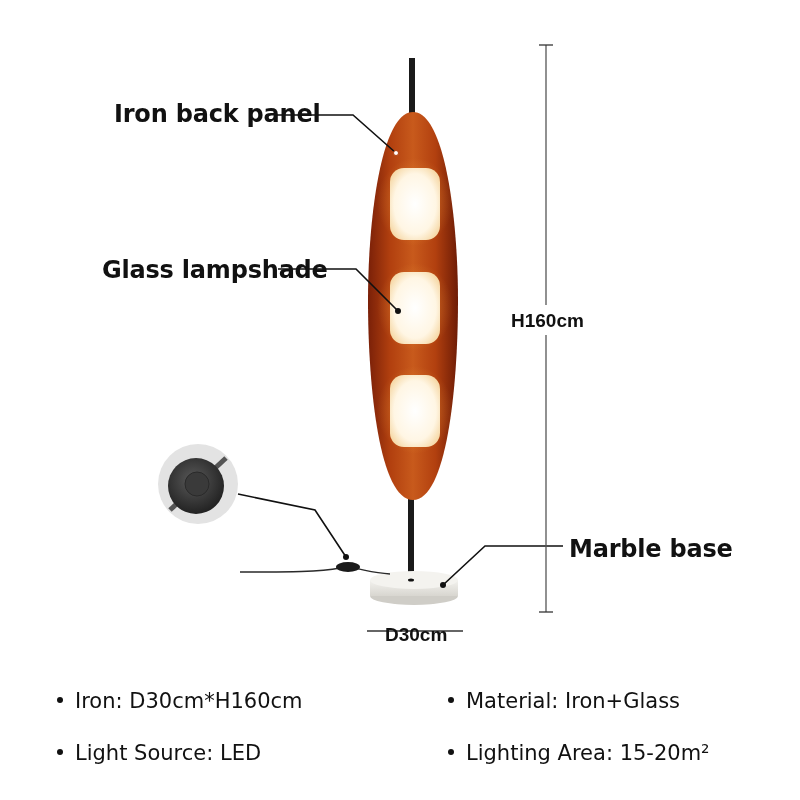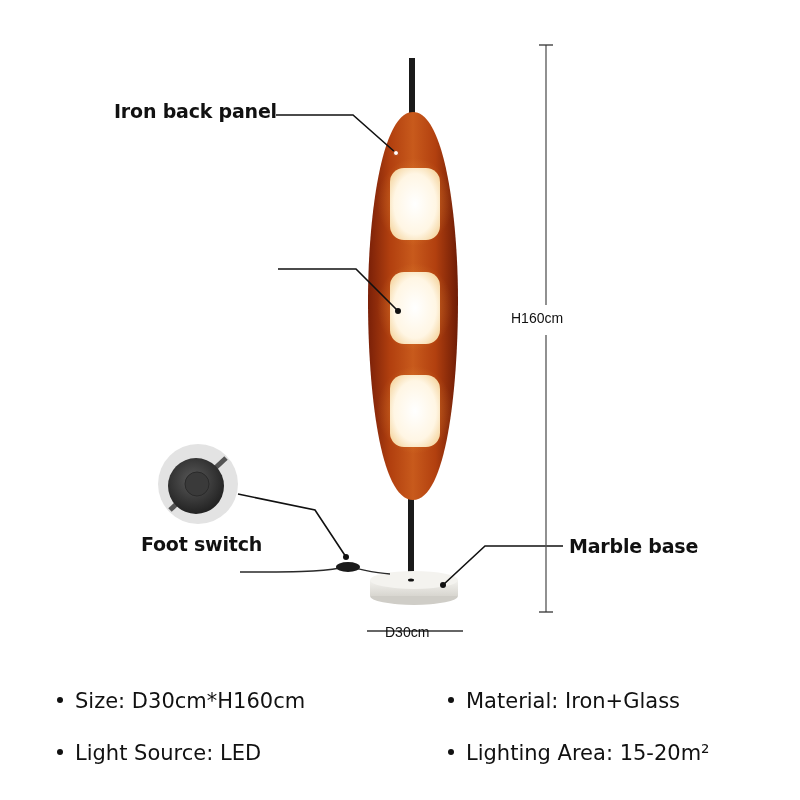--- a/index.html
+++ b/index.html
@@ -1,19 +1,19 @@
 <!DOCTYPE html>
 <html><head>
 <meta charset="utf-8">
 <style>
   html, body { margin: 0; padding: 0; background: #ffffff; }
   .canvas { position: relative; width: 800px; height: 800px; background: #ffffff; overflow: hidden;
             font-family: "DejaVu Sans", "Liberation Sans", sans-serif; color: #111; }
-  .label { position: absolute; font-size: 19px; font-weight: bold; color: #111; white-space: nowrap; letter-spacing: -0.2px; }
-  .dim-label { position: absolute; font-family: "Liberation Sans", sans-serif; font-size: 14px; font-weight: normal; color: #111; white-space: nowrap; }
+  .label { position: absolute; font-size: 24px; font-weight: bold; color: #111; white-space: nowrap; letter-spacing: -0.2px; }
+  .dim-label { position: absolute; font-family: "Liberation Sans", sans-serif; font-size: 19px; font-weight: bold; color: #111; white-space: nowrap; }
   .spec { position: absolute; font-size: 21px; color: #111; white-space: nowrap; font-family: "DejaVu Sans", sans-serif; }
   .spec .bullet { display: inline-block; width: 6px; height: 6px; border-radius: 50%; background: #111; margin-right: 12px; vertical-align: middle; position: relative; top: -2px; }
   svg.art { position: absolute; left: 0; top: 0; }
 </style>
 </head>
 <body>
 
 <div class="canvas">
 
   <svg class="art" width="800" height="800" viewBox="0 0 800 800">
@@ -86,28 +86,28 @@
 
     <line x1="546" y1="45" x2="546" y2="612" stroke="#555" stroke-width="1.3"></line>
     <line x1="539" y1="45" x2="553" y2="45" stroke="#333" stroke-width="1.3"></line>
     <line x1="539" y1="612" x2="553" y2="612" stroke="#333" stroke-width="1.3"></line>
     <rect x="530" y="305" width="32" height="30" fill="#ffffff"></rect>
 
     <line x1="367" y1="631" x2="463" y2="631" stroke="#333" stroke-width="1.3"></line>
   </svg>
 
   <div class="label" style="left:114px; top:100px;">Iron back panel</div>
-  <div class="label" style="left:141px; top:533px;">Foot switch</div>
+  <div class="label" style="left:102px; top:256px;">Glass lampshade</div>
   <div class="label" style="left:569px; top:535px;text-align:center;">Marble base</div>
 
   <div class="dim-label" style="left:511px; top:310px;">H160cm</div>
   <div class="dim-label" style="left:385px; top:624px;">D30cm</div>
 
   <div class="spec" style="left:57px; top:689px;">
-    <span class="bullet"></span><span>Size: D30cm*H160cm</span>
+    <span class="bullet"></span><span>Iron: D30cm*H160cm</span>
   </div>
   <div class="spec" style="left:57px; top:741px;">
     <span class="bullet"></span><span>Light Source: LED</span>
   </div>
   <div class="spec" style="left:448px; top:689px;">
     <span class="bullet"></span><span>Material: Iron+Glass</span>
   </div>
   <div class="spec" style="left:448px; top:741px;text-align:right;">
     <span class="bullet"></span><span>Lighting Area: 15-20m²</span>
   </div>

